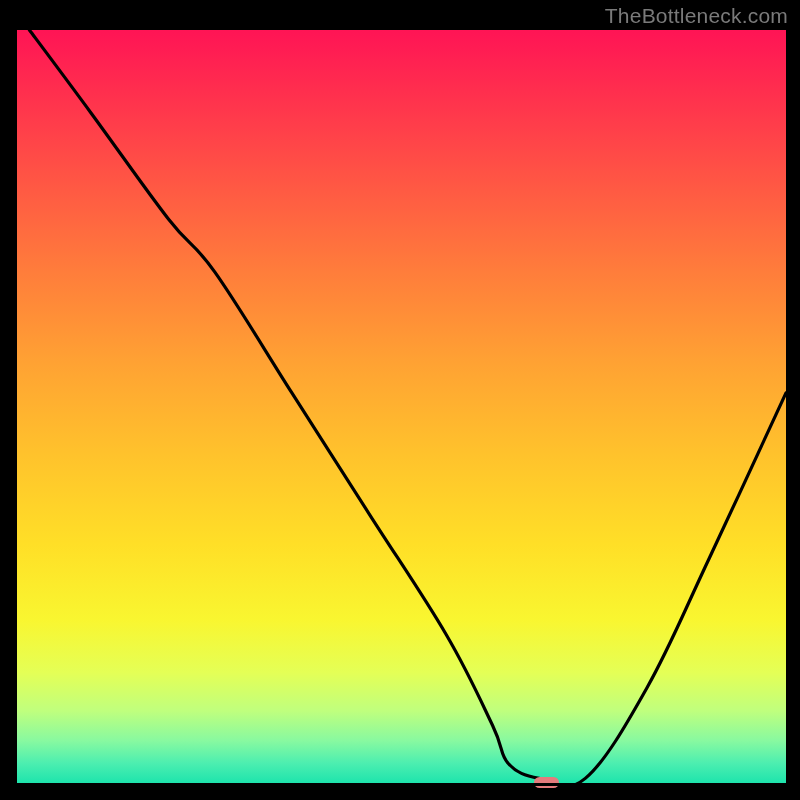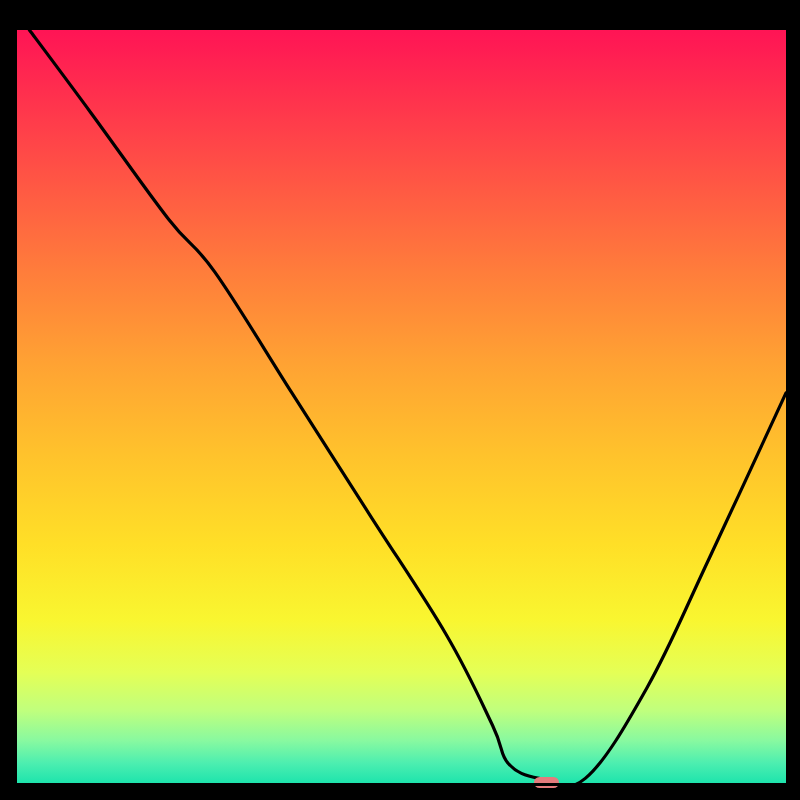--- a/index.html
+++ b/index.html
@@ -78,20 +78,21 @@
     position: absolute;
     background: #e47b7d;
     border-radius: 999px;
   }
 </style>
 </head>
 <body>
 
 <div class="stage">
 
+  <div class="watermark">TheBottleneck.com</div>
 
   <div class="plot-frame">
     <div class="gradient"></div>
 
     <svg class="curve" viewBox="0 0 772 756" preserveAspectRatio="none">
       <path id="curve-path" d="M 15.4 0.0 C 26.6 15.0, 52.2 49.1, 77.2 83.2 C 102.2 117.2, 132.2 160.4, 154.4 189.0 C 176.6 217.6, 178.5 210.6, 200.7 241.9 C 223.0 273.2, 250.1 319.3, 277.9 362.9 C 305.7 406.4, 327.3 440.3, 355.1 483.8 C 382.9 527.4, 410.1 566.7, 432.3 604.8 C 454.6 642.9, 467.5 672.4, 478.6 695.5 C 489.8 718.7, 485.7 723.8, 494.1 733.3 C 502.4 742.8, 511.1 745.7, 525.0 748.4 C 538.9 751.2, 551.8 764.8, 571.3 748.4 C 590.7 732.1, 610.8 697.2, 633.0 657.7 C 655.3 618.3, 669.8 582.3, 694.8 529.2 C 719.8 476.1, 758.1 392.8, 772.0 362.9" fill="none" stroke="#000000" stroke-width="3.2" stroke-linejoin="round" stroke-linecap="round"></path>
     </svg>
 
     <div id="marker-pill" class="marker" style="left: 520.328px; top: 746.928px; width: 24.704px; height: 10.584px; background: rgb(228, 123, 125);"></div>
 

